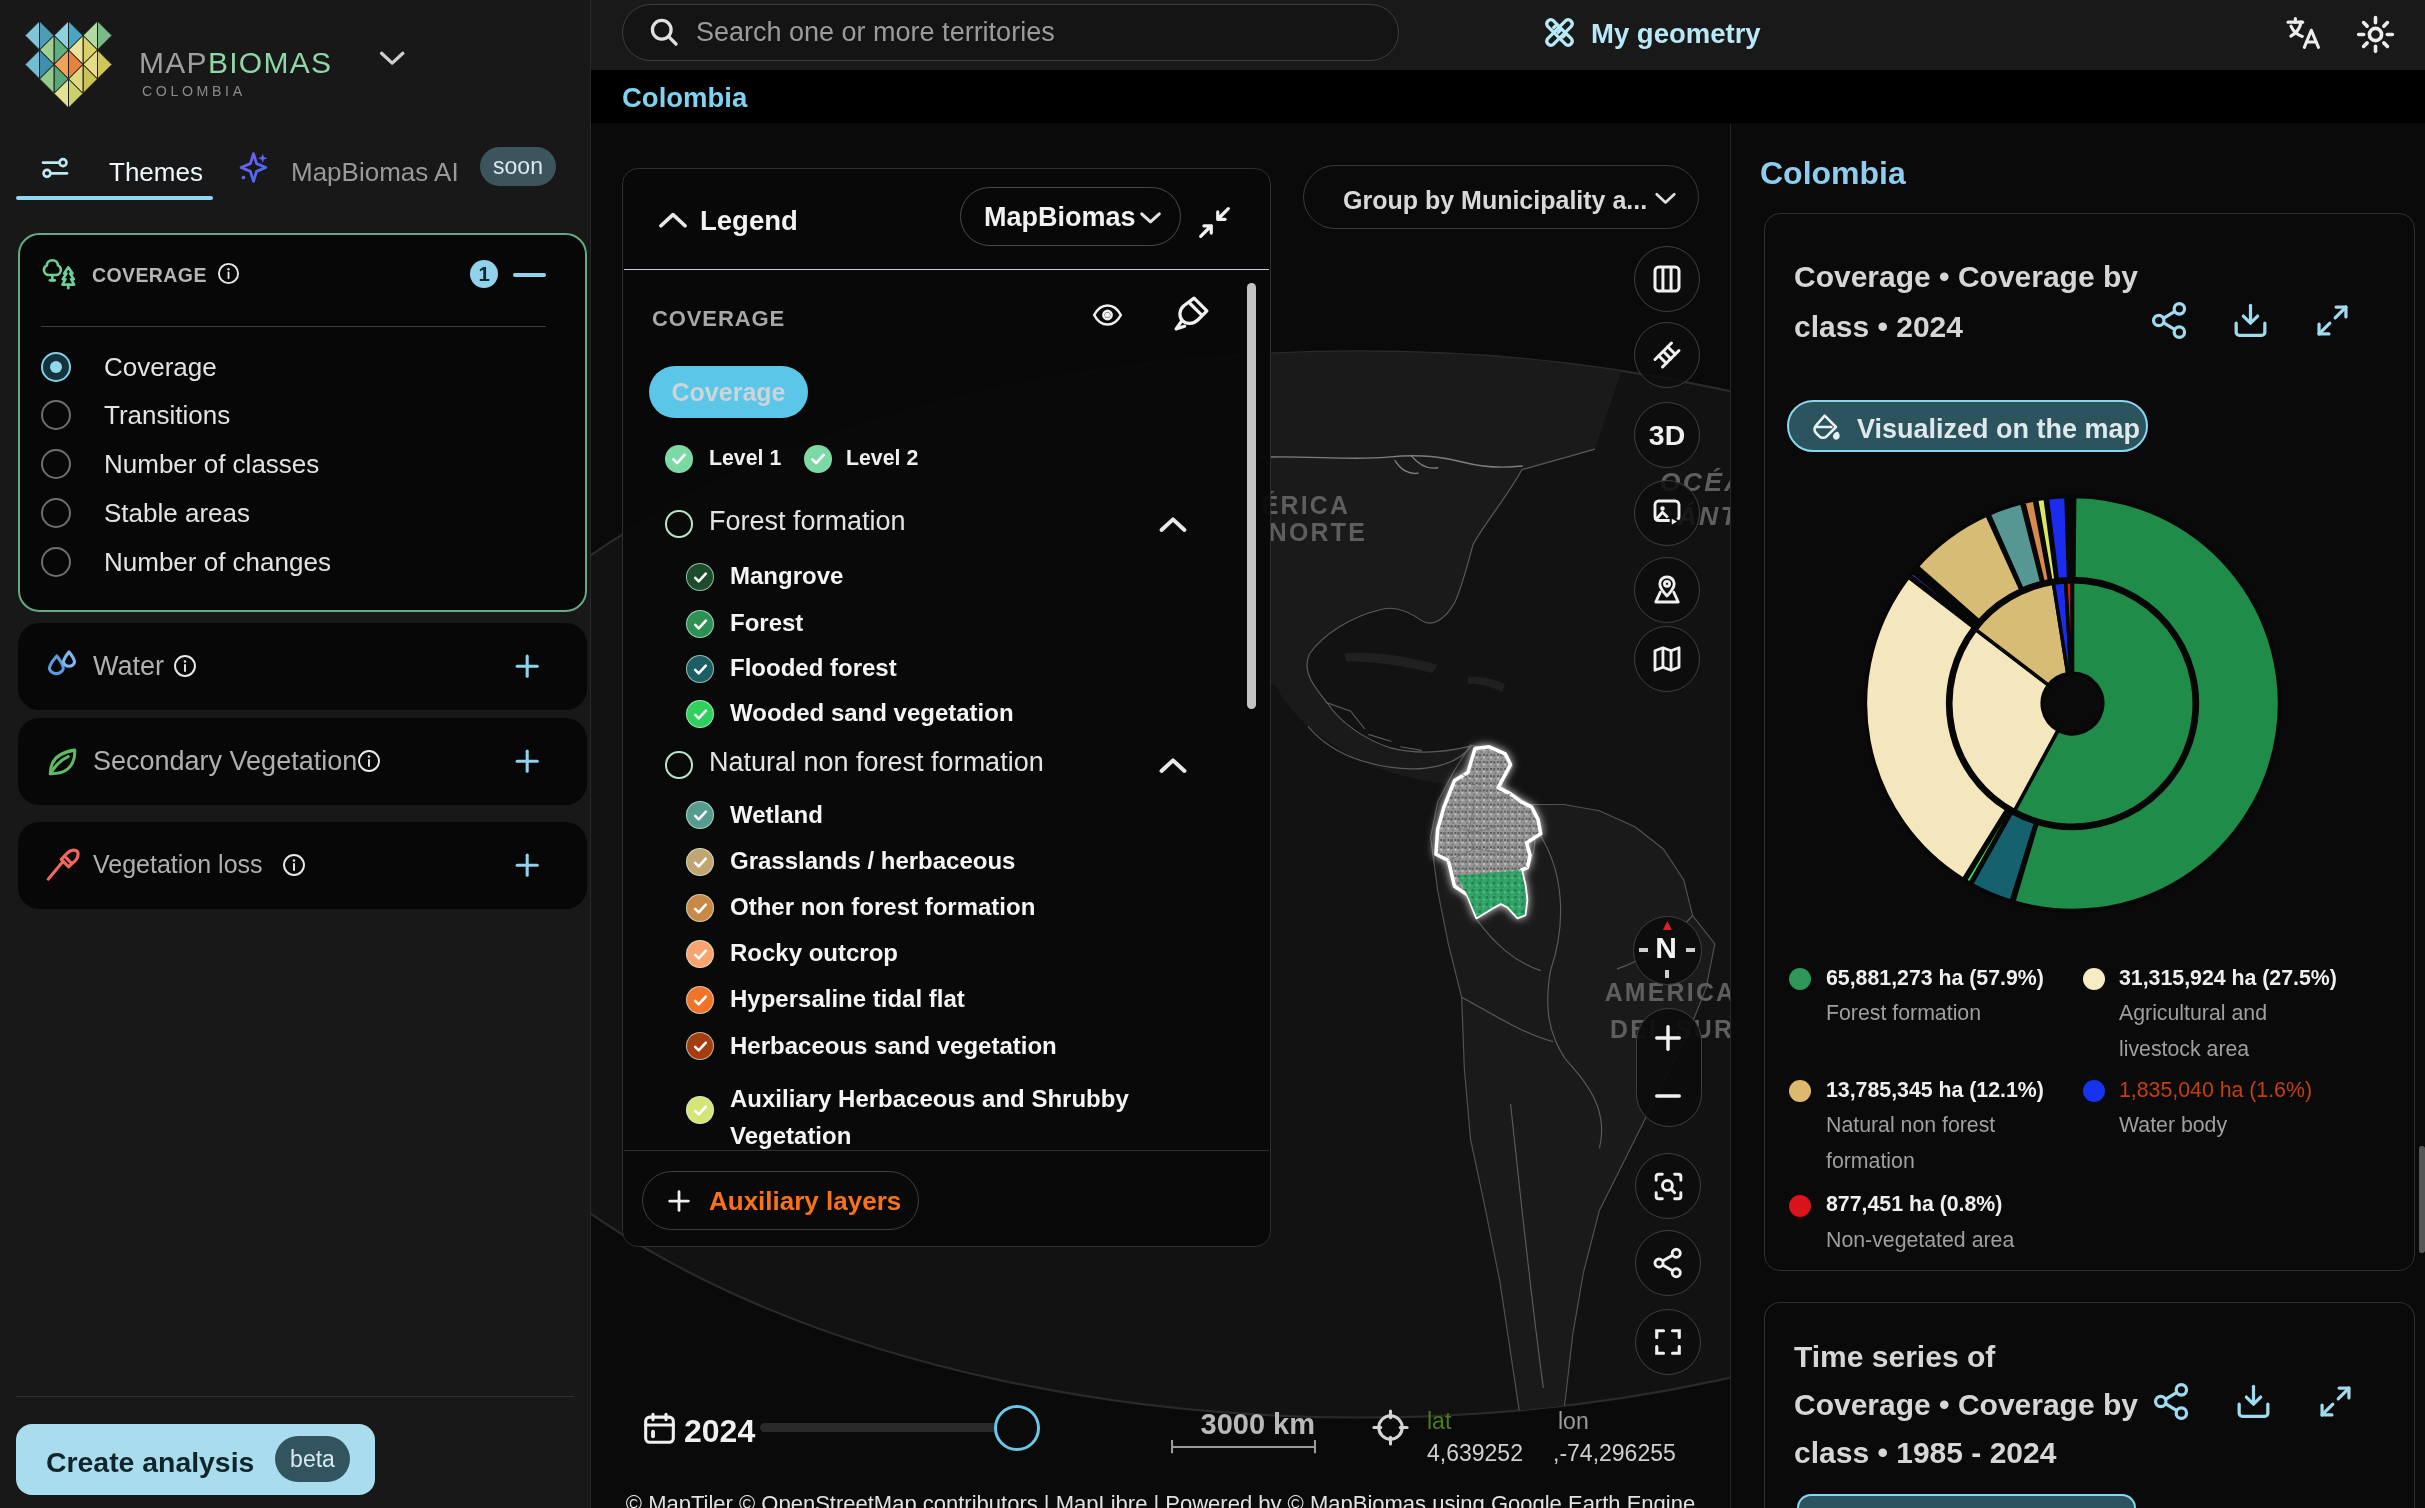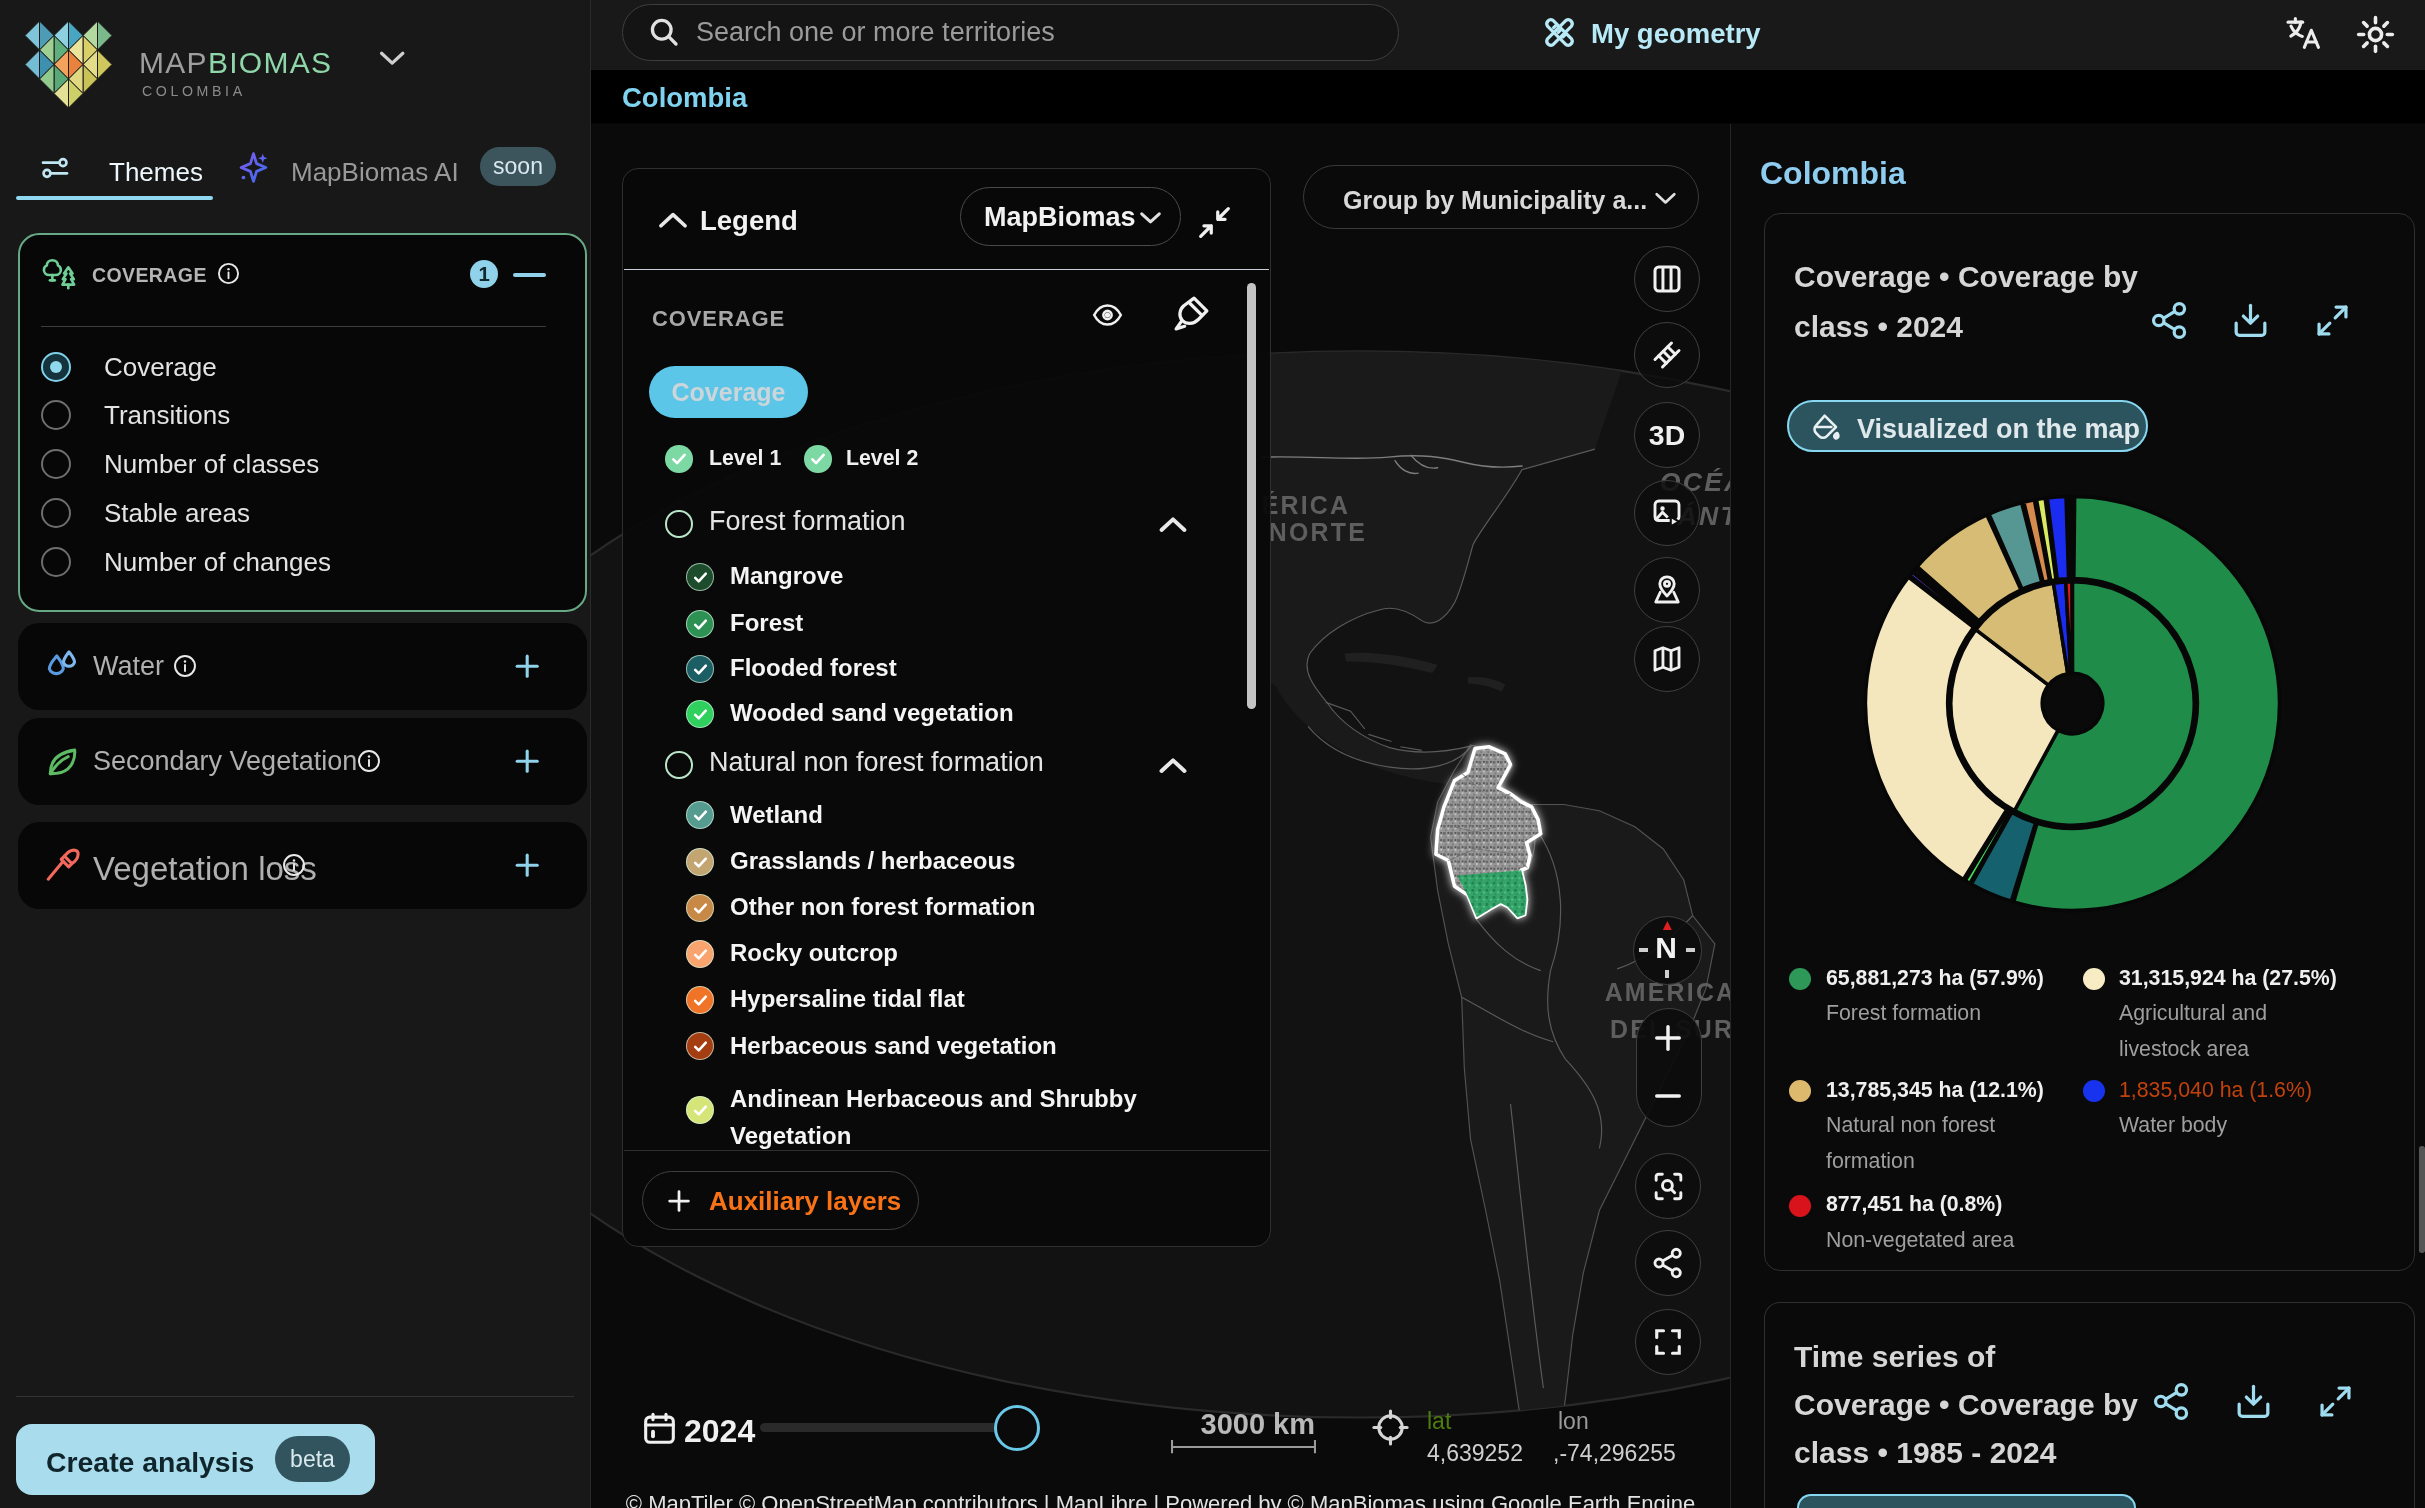--- a/index.html
+++ b/index.html
@@ -124,21 +124,21 @@
   <svg class="abs" style="left:513px;top:747px;" width="28.4" height="28.4" viewBox="0 0 24 24" stroke="#8fd2ea" stroke-width="2.6" stroke-linecap="round">
         <line x1="12" y1="3.5" x2="12" y2="20.5"></line>
         <line x1="3.5" y1="12" x2="20.5" y2="12"></line>
       </svg>
   <div class="abs" style="left:18px;top:822px;width:569px;height:87px;background:#070707;border-radius:21.3px;"></div>
   <svg class="abs" style="left:43px;top:846px;" width="39" height="39" viewBox="0 0 24 24" fill="none" stroke="#f2685c" stroke-width="1.9" stroke-linecap="round" stroke-linejoin="round">
   <path d="M13.2 6.2 L17.8 10.8 C19.8 9.6 21.4 7.6 21.6 5.2 C21.65 4.4 21.2 3.2 20.2 2.8 C18.4 2.1 15.6 3.4 13.2 6.2 Z"></path>
   <path d="M13.2 6.2 L11.2 8.2 L15.8 12.8 L17.8 10.8"></path>
   <line x1="12.4" y1="9.4" x2="3.2" y2="20.4"></line>
 </svg>
-  <div class="abs nw" style="left:93px;top:850px;font-size:33px;color:#b0b0b0;">Vegetation loss</div>
+  <div class="abs nw" style="left:93px;top:850px;font-size:25px;color:#b0b0b0;">Vegetation loss</div>
   <svg class="abs" style="left:281px;top:852px;" width="26" height="26" viewBox="0 0 24 24" fill="none" stroke="#e8e8e8" stroke-width="1.8">
         <circle cx="12" cy="12" r="9.2"></circle>
         <line x1="12" y1="11" x2="12" y2="16.6" stroke-linecap="round"></line>
         <circle cx="12" cy="7.8" r="1.15" fill="#e8e8e8" stroke="none"></circle>
       </svg>
   <svg class="abs" style="left:513px;top:851px;" width="28.4" height="28.4" viewBox="0 0 24 24" stroke="#8fd2ea" stroke-width="2.6" stroke-linecap="round">
         <line x1="12" y1="3.5" x2="12" y2="20.5"></line>
         <line x1="3.5" y1="12" x2="20.5" y2="12"></line>
       </svg>
   <div class="abs" style="left:16px;top:1396px;width:558px;height:0;border-top:1.8px solid #333;"></div>
@@ -487,21 +487,21 @@
       <svg width="17" height="17" viewBox="0 0 24 24" fill="none" stroke="#ffffff" stroke-width="3.6" stroke-linecap="round" stroke-linejoin="round">
         <path d="M4.5 12.5 L9.5 17.5 L19.5 6.5"></path>
       </svg>
     </div>
     <div class="abs nw" style="left:730px;top:1032px;font-size:24px;font-weight:bold;color:#f5f5f5;">Herbaceous sand vegetation</div>
     <div class="abs" style="left:686px;top:1096px;width:28.4px;height:28.4px;border-radius:50%;background:#d6e577;border:1.8px solid rgba(215,245,228,0.65);display:flex;align-items:center;justify-content:center;">
       <svg width="17" height="17" viewBox="0 0 24 24" fill="none" stroke="#ffffff" stroke-width="3.6" stroke-linecap="round" stroke-linejoin="round">
         <path d="M4.5 12.5 L9.5 17.5 L19.5 6.5"></path>
       </svg>
     </div>
-    <div class="abs" style="left:730px;top:1080px;width:444px;font-size:24px;font-weight:bold;color:#f5f5f5;line-height:37px;">Andinean Herbaceous and Shrubby Vegetation</div>
+    <div class="abs" style="left:730px;top:1080px;width:444px;font-size:24px;font-weight:bold;color:#f5f5f5;line-height:37px;">Auxiliary Herbaceous and Shrubby Vegetation</div>
 <div class="abs" style="left:624px;top:1150px;width:645px;height:0;border-top:1.8px solid #2f2f2f;"></div>
 <div class="abs pill" style="left:642px;top:1171px;width:277px;height:59px;border:1.8px solid #3f3f3f;">
   <svg class="abs" style="left:21.3px;top:14.2px;" width="30" height="30" viewBox="0 0 24 24" stroke="#f0f0f0" stroke-width="2.2" stroke-linecap="round">
         <line x1="12" y1="4.5" x2="12" y2="19.5"></line>
         <line x1="4.5" y1="12" x2="19.5" y2="12"></line>
       </svg>
   <div class="abs nw" style="left:66px;top:14.2px;font-size:26px;font-weight:bold;color:#f97316;">Auxiliary layers</div>
 </div>
 <div class="abs" style="left:1247px;top:283px;width:9px;height:426px;background:#c4c4c4;border-radius:4.4px;"></div>
 

